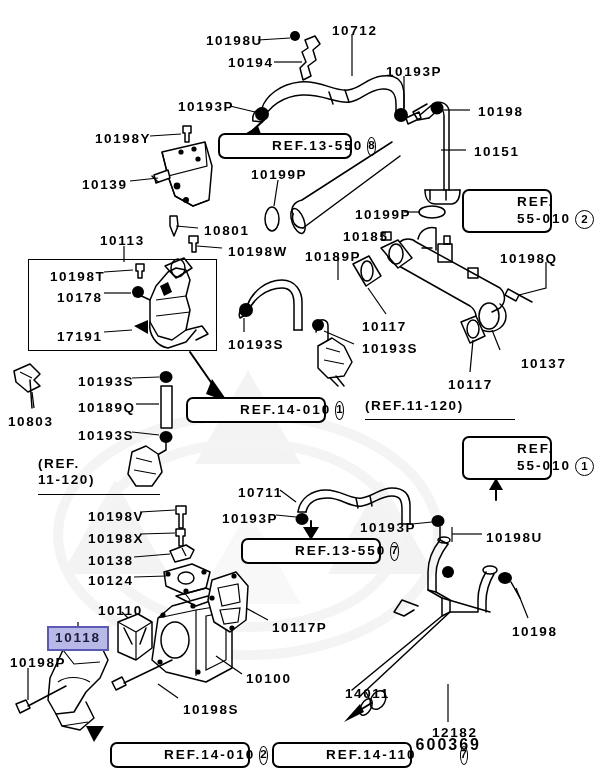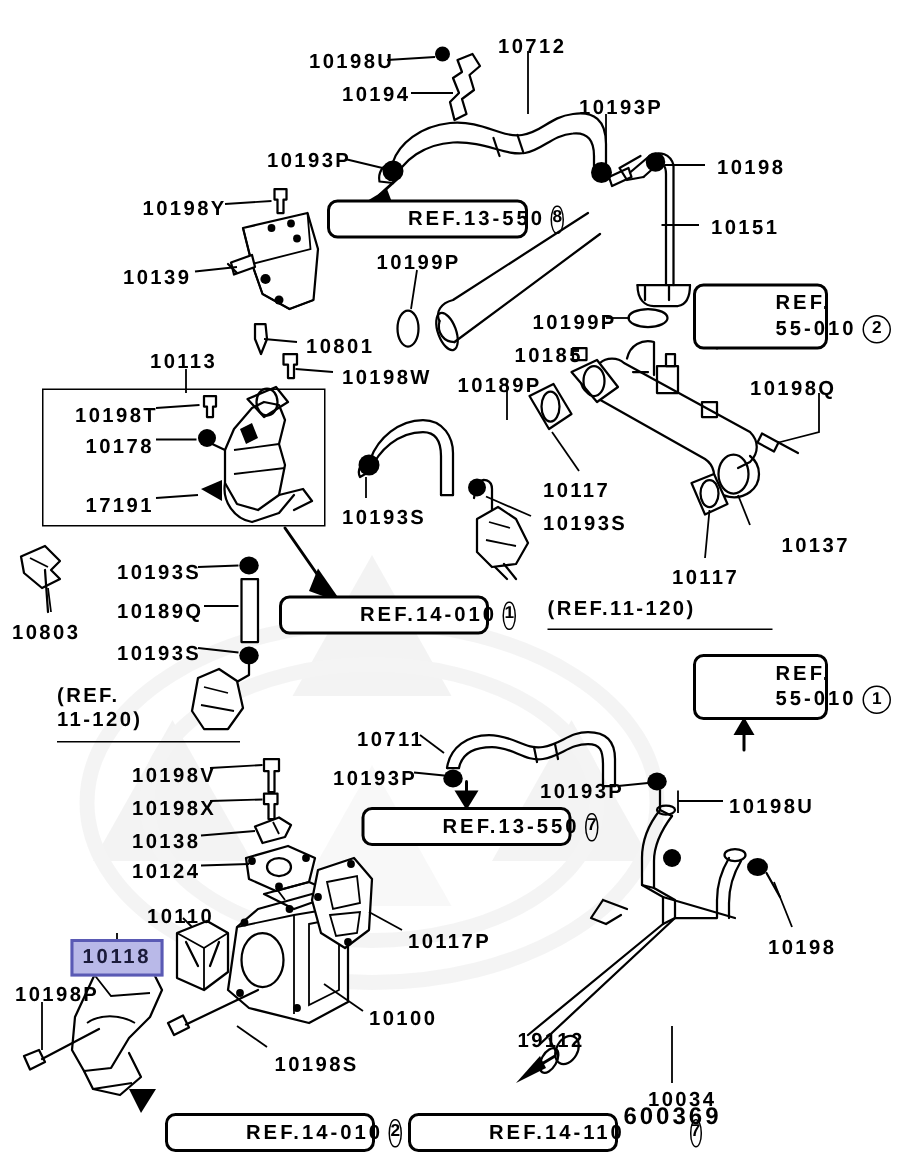--- a/index.html
+++ b/index.html
@@ -391,22 +391,22 @@
       <div class="lbl" style="left: 360px; top: 521px;">10193P</div>
       <div class="lbl" style="left: 486px; top: 531px;">10198U</div>
       <div class="lbl" style="left: 88px; top: 532px;">10198X</div>
       <div class="lbl" style="left: 88px; top: 554px;">10138</div>
       <div class="lbl" style="left: 88px; top: 574px;">10124</div>
       <div class="lbl" style="left: 98px; top: 604px;">10110</div>
       <div class="lbl" style="left: 512px; top: 625px;">10198</div>
       <div class="lbl" style="left: 272px; top: 621px;">10117P</div>
       <div class="lbl" style="left: 246px; top: 672px;">10100</div>
       <div class="lbl" style="left: 183px; top: 703px;">10198S</div>
-      <div class="lbl" style="left: 345px; top: 687px;">19112</div>
-      <div class="lbl" style="left: 432px; top: 726px;">10034</div>
+      <div class="lbl" style="left: 345px; top: 687px;">14011</div>
+      <div class="lbl" style="left: 432px; top: 726px;">12182</div>
       <div class="lbl" style="left: 10px; top: 656px;">10198P</div>
     </div>
 
   <div class="lbl hl" id="hl-label" style="left: 47px; top: 626px;">10118</div>
 
   <div id="refs-layer">
       <div class="refbox" style="left: 218px; top: 133px; width: 134px; height: 26px;">
         <span class="rt">REF.13-550</span>
         <span class="circ">8</span>
       </div>

